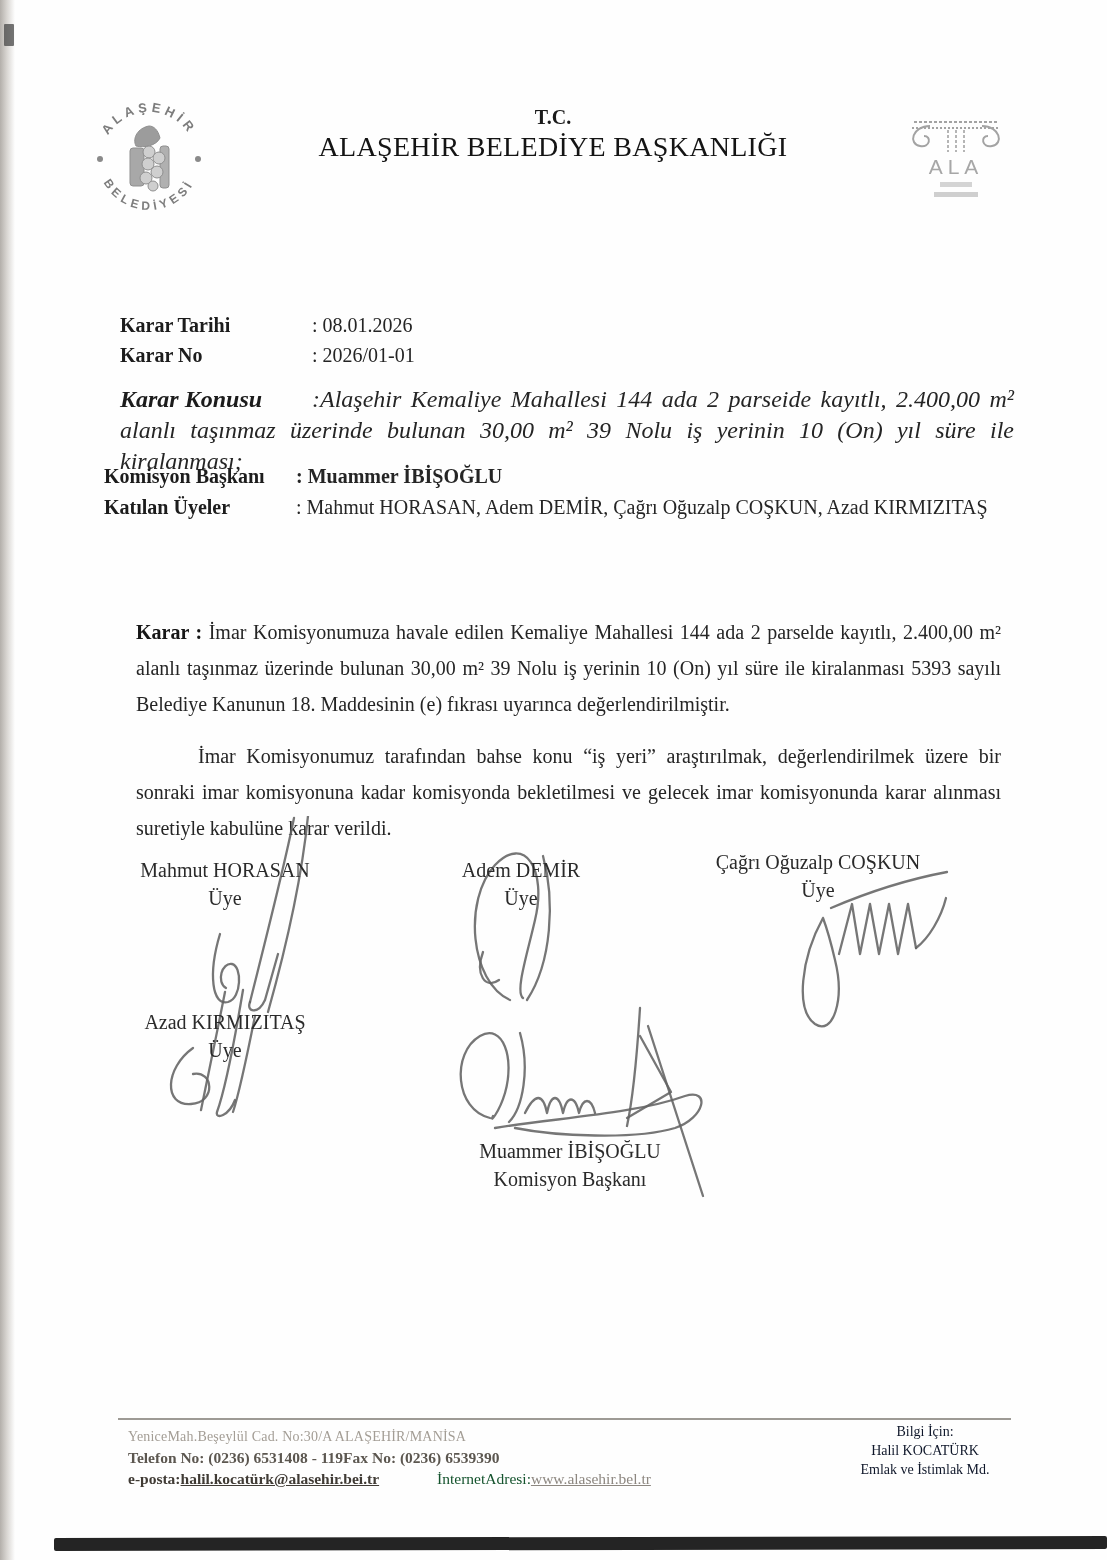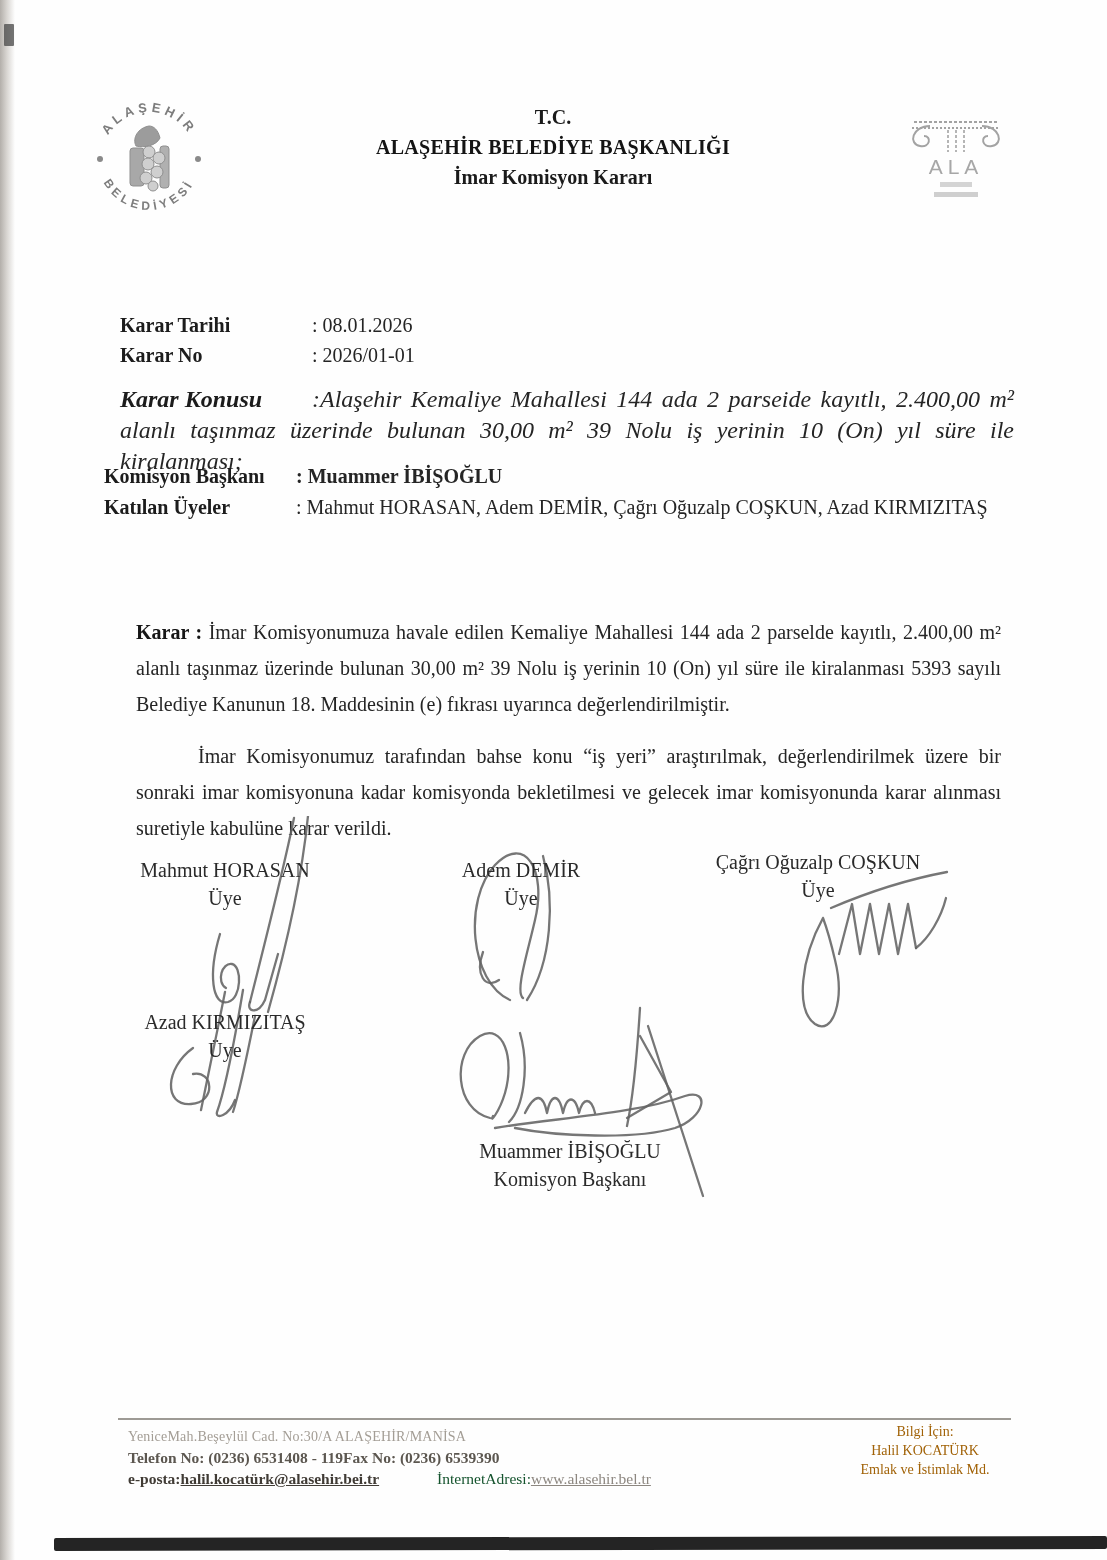--- a/index.html
+++ b/index.html
@@ -16,21 +16,21 @@
   
   .scan-left-edge{position:absolute;left:0;top:0;width:15px;height:1560px;
     background:linear-gradient(90deg,#b3afaa 0%,#d8d5d1 45%,rgba(255,255,255,0) 100%);}
   .scan-topleft-mark{position:absolute;left:4px;top:24px;width:10px;height:22px;background:#474747;opacity:.75;border-radius:1px;}
   .scan-bottom-bar{position:absolute;left:54px;top:1537px;width:1053px;height:13px;background:#242424;border-radius:2px;transform:rotate(-0.1deg);}
   
   .seal-left{position:absolute;left:86px;top:96px;width:126px;height:126px;}
   .seal-right{position:absolute;left:900px;top:100px;width:112px;height:112px;}
   .title-block{position:absolute;left:253px;top:102px;width:600px;text-align:center;line-height:30px;}
   .title-tc{font-size:20px;font-weight:bold;color:#1a1a1a;}
-  .title-main{font-size:20px;font-weight:bold;color:#141414;letter-spacing:.3px;}
+  .title-main{font-size:28px;font-weight:normal;color:#141414;letter-spacing:.3px;}
   .title-sub{font-size:20px;font-weight:bold;color:#1a1a1a;}
   
   .meta{position:absolute;left:120px;top:310px;width:700px;font-size:20px;line-height:30px;}
   .meta-row{display:flex;}
   .meta-label{width:192px;font-weight:bold;color:#1c1c1c;flex:0 0 192px;}
   .meta-value{color:#242424;}
   
   .subject{position:absolute;left:120px;top:360px;width:894px;font-size:24px;line-height:31px;text-align:justify;font-style:italic;}
   .inline-label{display:inline-block;width:192px;font-weight:bold;color:#1c1c1c;}
   .commission{position:absolute;left:104px;top:461px;width:894px;font-size:20px;line-height:31px;}
@@ -52,21 +52,21 @@
   
   .footer-rule{position:absolute;left:118px;top:1418px;width:893px;height:0;border-top:2px solid #85817b;opacity:.8;}
   .footer-left{position:absolute;left:128px;top:1426px;width:620px;line-height:21px;}
   .footer-address{font-size:14px;color:#a39d95;letter-spacing:.2px;}
   .footer-phone{font-size:15.5px;font-weight:bold;color:#5c5750;}
   .footer-line3{font-size:15.5px;color:#8d8780;}
   .footer-email-label{font-weight:bold;color:#403b35;}
   .footer-email{font-weight:bold;color:#403b35;text-decoration:underline;}
   .footer-web-label{color:#14532d;margin-left:58px;}
   .footer-web{color:#8d8780;text-decoration:underline;}
-  .footer-right{position:absolute;left:820px;top:1422px;width:210px;text-align:center;font-size:14px;line-height:19px;color:#a16207;}
+  .footer-right{position:absolute;left:820px;top:1422px;width:210px;text-align:center;font-size:14px;line-height:19px;color:#0f172a;}
   
   .seal-left text{fill:#7d7d7d;font-family:"Liberation Sans",sans-serif;font-weight:bold;}
   .seal-right text{fill:#a7a7a7;font-family:"Liberation Sans",sans-serif;}
 </style>
 </head>
 <body>
 
 <div class="page">
 
   <div class="scan-left-edge"></div>
@@ -95,21 +95,20 @@
       <circle cx="62" cy="68" r="6" fill="#cfcfcf"></circle>
       <circle cx="71" cy="76" r="6" fill="#cfcfcf"></circle>
       <circle cx="60" cy="82" r="6" fill="#cfcfcf"></circle>
       <circle cx="67" cy="90" r="5" fill="#cfcfcf"></circle>
     </g>
   </svg>
 
   <div class="title-block">
     <div class="title-tc">T.C.</div>
     <div class="title-main">ALAŞEHİR BELEDİYE BAŞKANLIĞI</div>
-    <div class="title-sub">İmar Komisyon Kararı</div>
   </div>
 
   <svg class="seal-right" viewBox="0 0 112 112">
     <g fill="none" stroke="#a3a3a3" stroke-width="2">
       <path d="M 14,22 H 98" stroke-dasharray="3,2"></path>
       <path d="M 12,28 H 100" stroke-dasharray="2,2"></path>
       <path d="M 30,26 C 12,26 8,44 20,46 C 30,48 32,36 24,36"></path>
       <path d="M 82,26 C 100,26 104,44 92,46 C 82,48 80,36 88,36"></path>
       <path d="M 48,30 V 52 M 56,30 V 52 M 64,30 V 52" stroke-dasharray="3,2" stroke-width="1.6"></path>
     </g>

